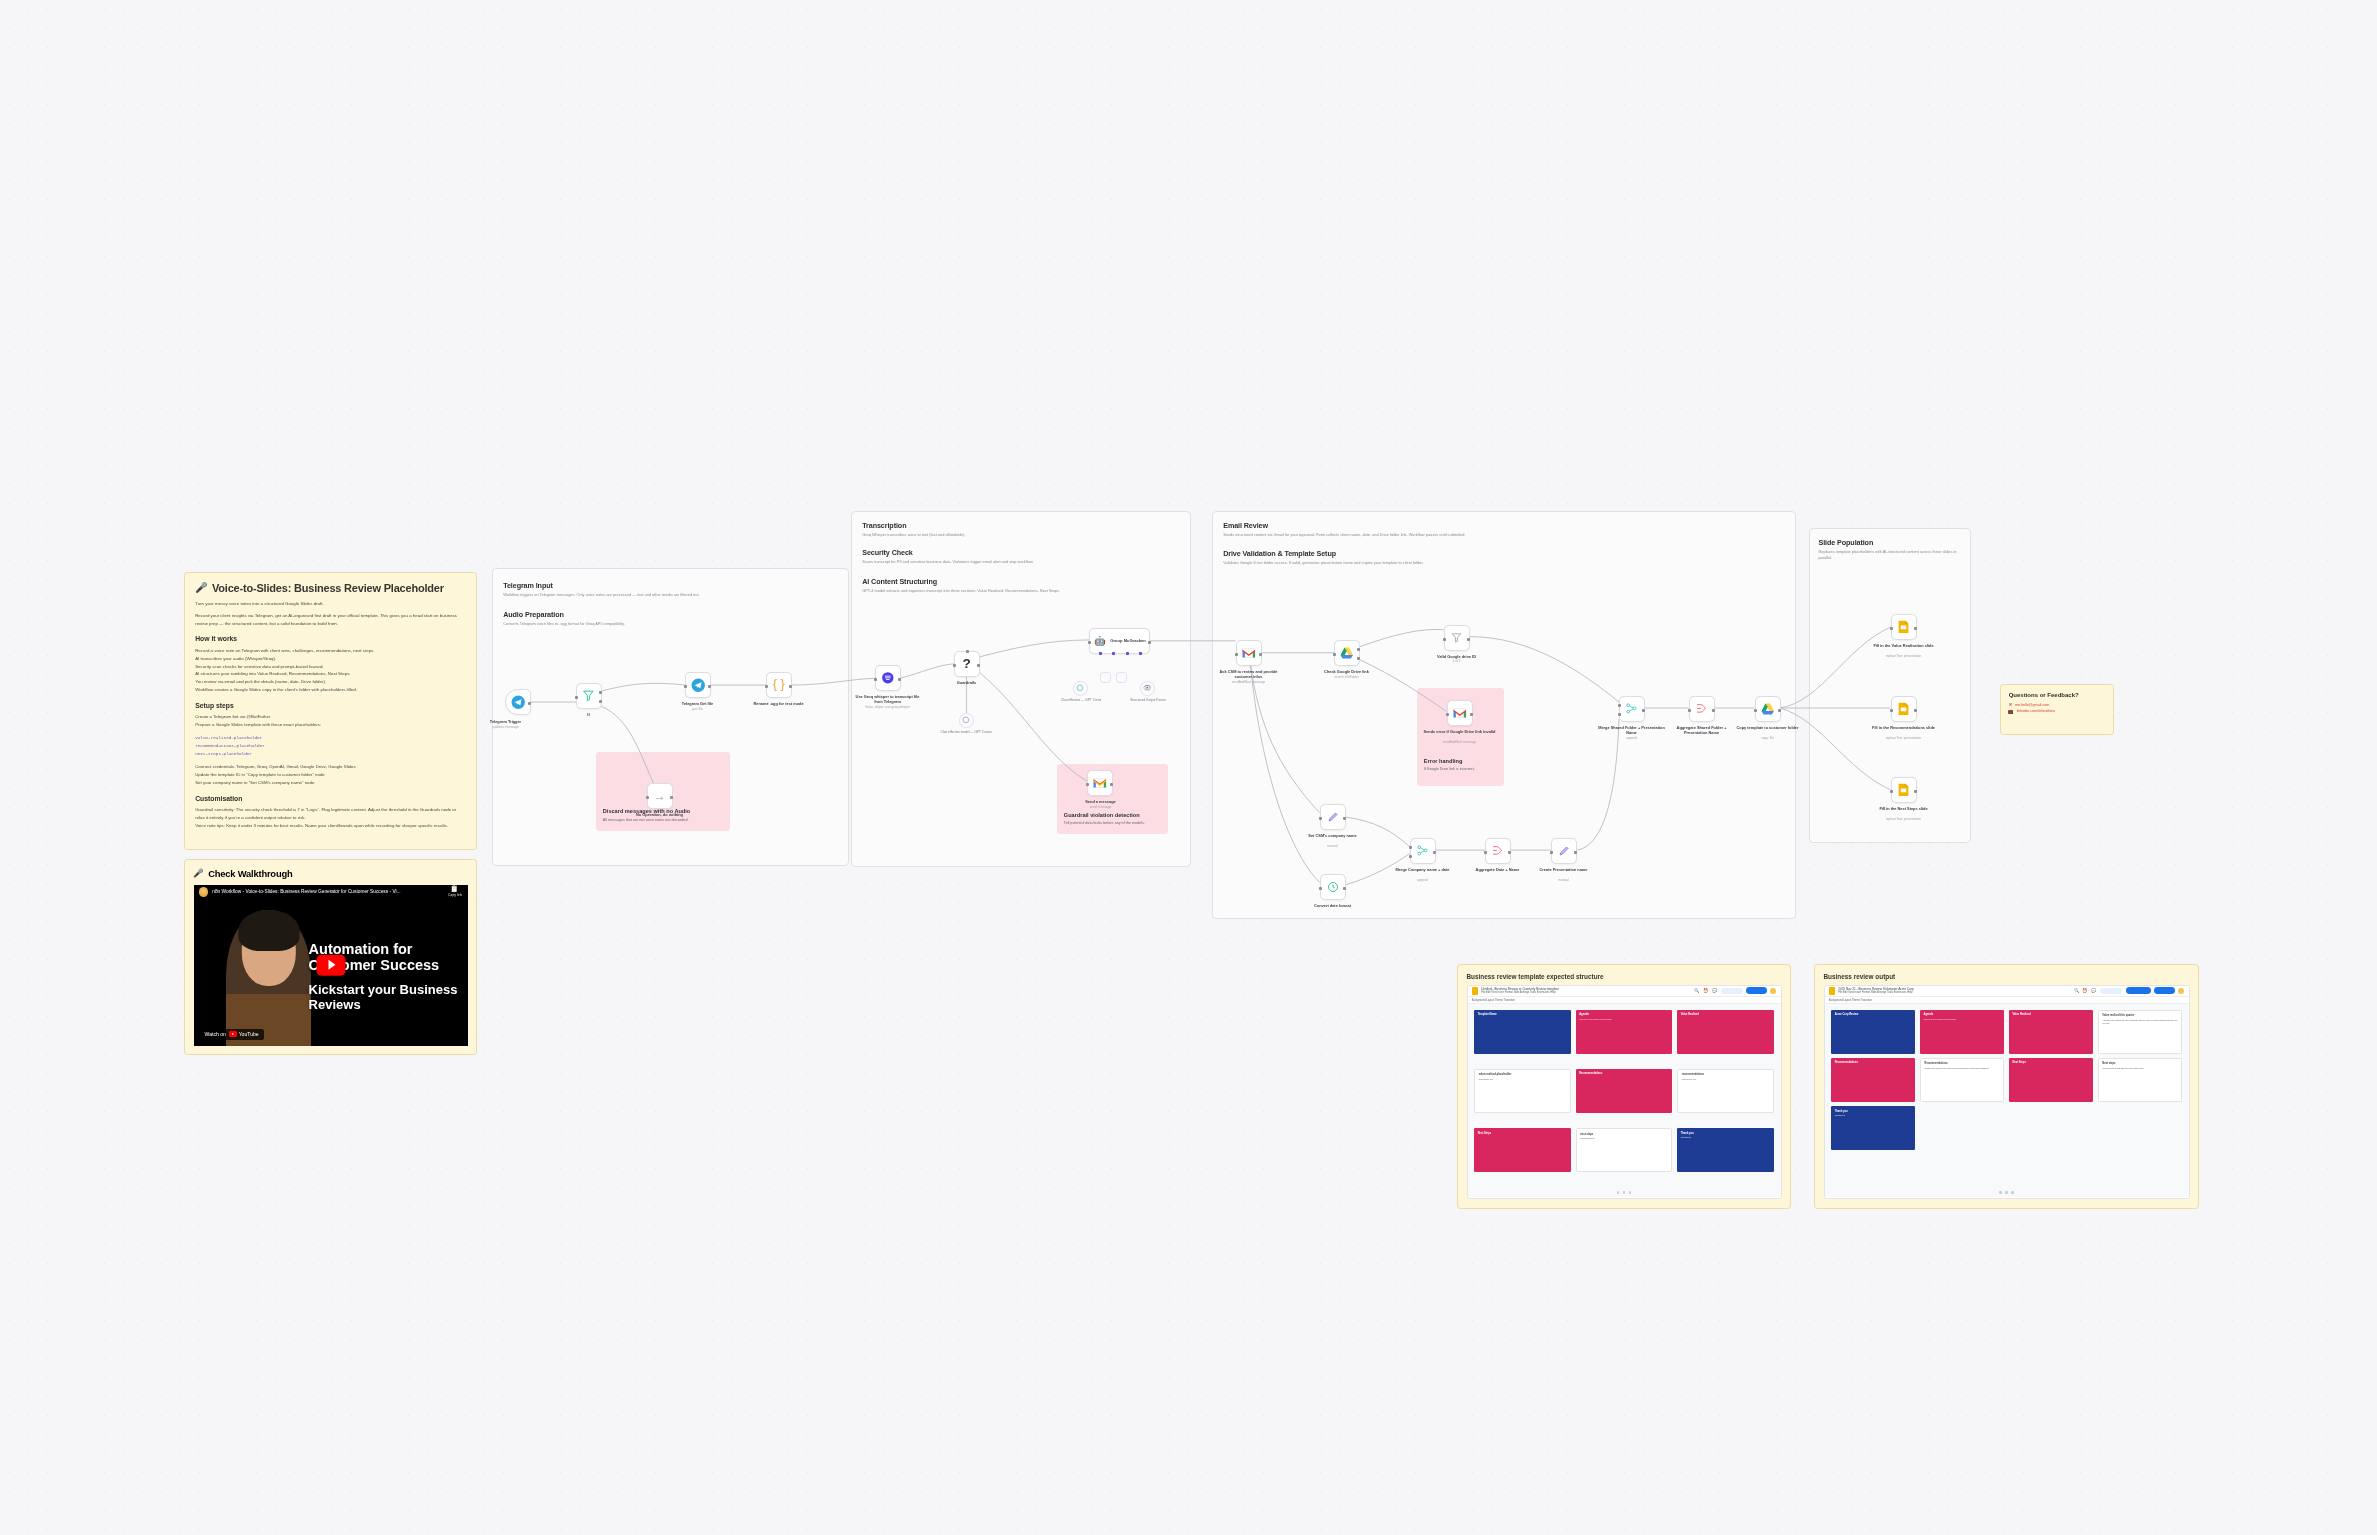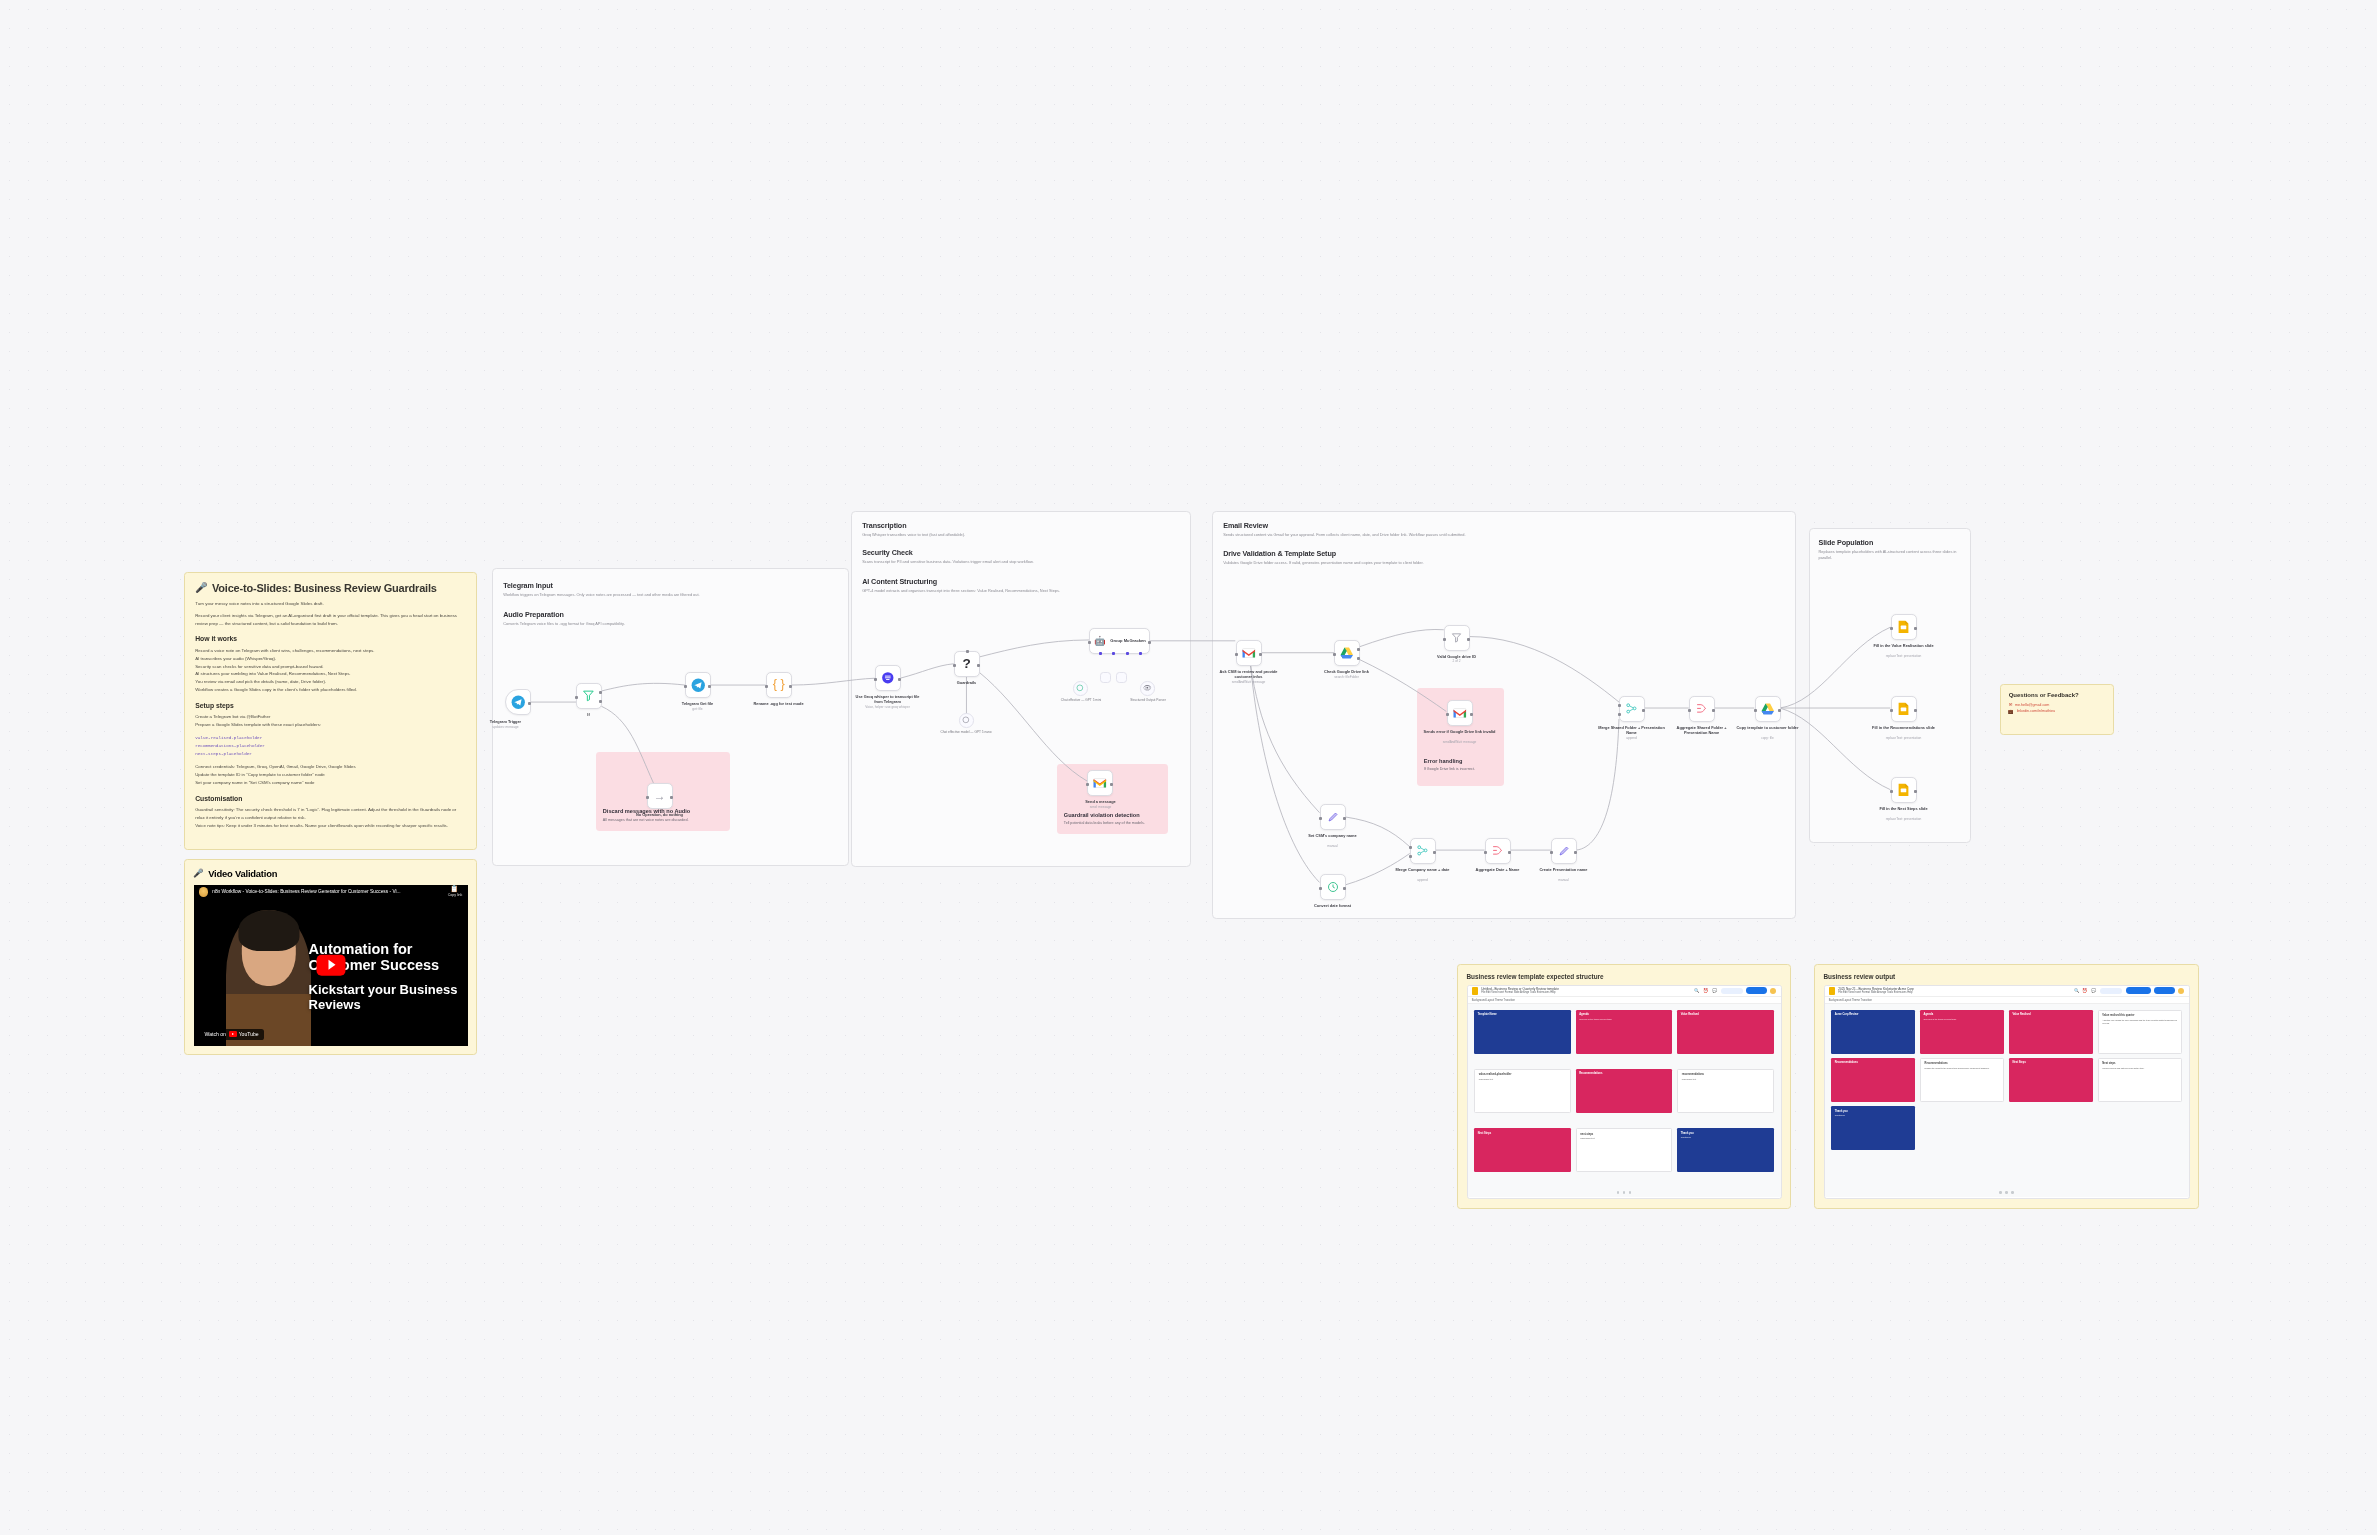--- a/index.html
+++ b/index.html
@@ -157,21 +157,21 @@
   .dot { width:2.6px; height:2.6px; border-radius:50%; background:#c8ccd0; }
 </style>
 </head>
 <body>
 
 <div id="canvas">
 
   <div class="sticky" style="left:184px; top:572px; width:293px; height:278px;">
     <div class="sticky-title">
       <span style="font-size:10.2px;">🎤</span>
-      <span>Voice-to-Slides: Business Review Guardrails</span>
+      <span>Voice-to-Slides: Business Review Placeholder</span>
     </div>
     <p>Turn your messy voice notes into a structured Google Slides draft.</p>
     <p>Record your client insights via Telegram, get an AI-organised first draft in your official template. This gives you a head start on business review prep — the structured content, but a solid foundation to build from.</p>
     <h3>How it works</h3>
     <ul>
       <li>Record a voice note on Telegram with client wins, challenges, recommendations, next steps.</li>
       <li>AI transcribes your audio (Whisper/Groq).</li>
       <li>Security scan checks for sensitive data and prompt-based hazard.</li>
       <li>AI structures your rambling into Value Realised, Recommendations, Next Steps.</li>
       <li>You review via email and pick the details (name, date, Drive folder).</li>
@@ -195,21 +195,21 @@
     <h3>Customisation</h3>
     <ul>
       <li>Guardrail sensitivity: The security check threshold is 7 in “Logic”. Flag legitimate content. Adjust the threshold in the Guardrails node or relax it entirely if you’re a confident output relative to risk.</li>
       <li>Voice note tips: Keep it under 3 minutes for best results. Name your client/brands upon while recording for sharper specific results.</li>
     </ul>
   </div>
 
   <div class="video-card" style="left:184px; top:859px; width:293px; height:196px;">
     <div class="sticky-title">
       <span style="font-size:8.5px;">🎤</span>
-      <span style="font-size:9.4px;">Video Validation</span>
+      <span style="font-size:9.4px;">Check Walkthrough</span>
     </div>
     <div class="video-thumb" style="width:274px; height:161px;">
       <div class="presenter"></div>
       <div class="vid-overlay-main">
         <div>Automation for</div>
         <div>Customer Success</div>
       </div>
       <div class="vid-overlay-sub">Kickstart your Business Reviews</div>
       <div class="play-btn"></div>
       <div class="vid-topbar">

